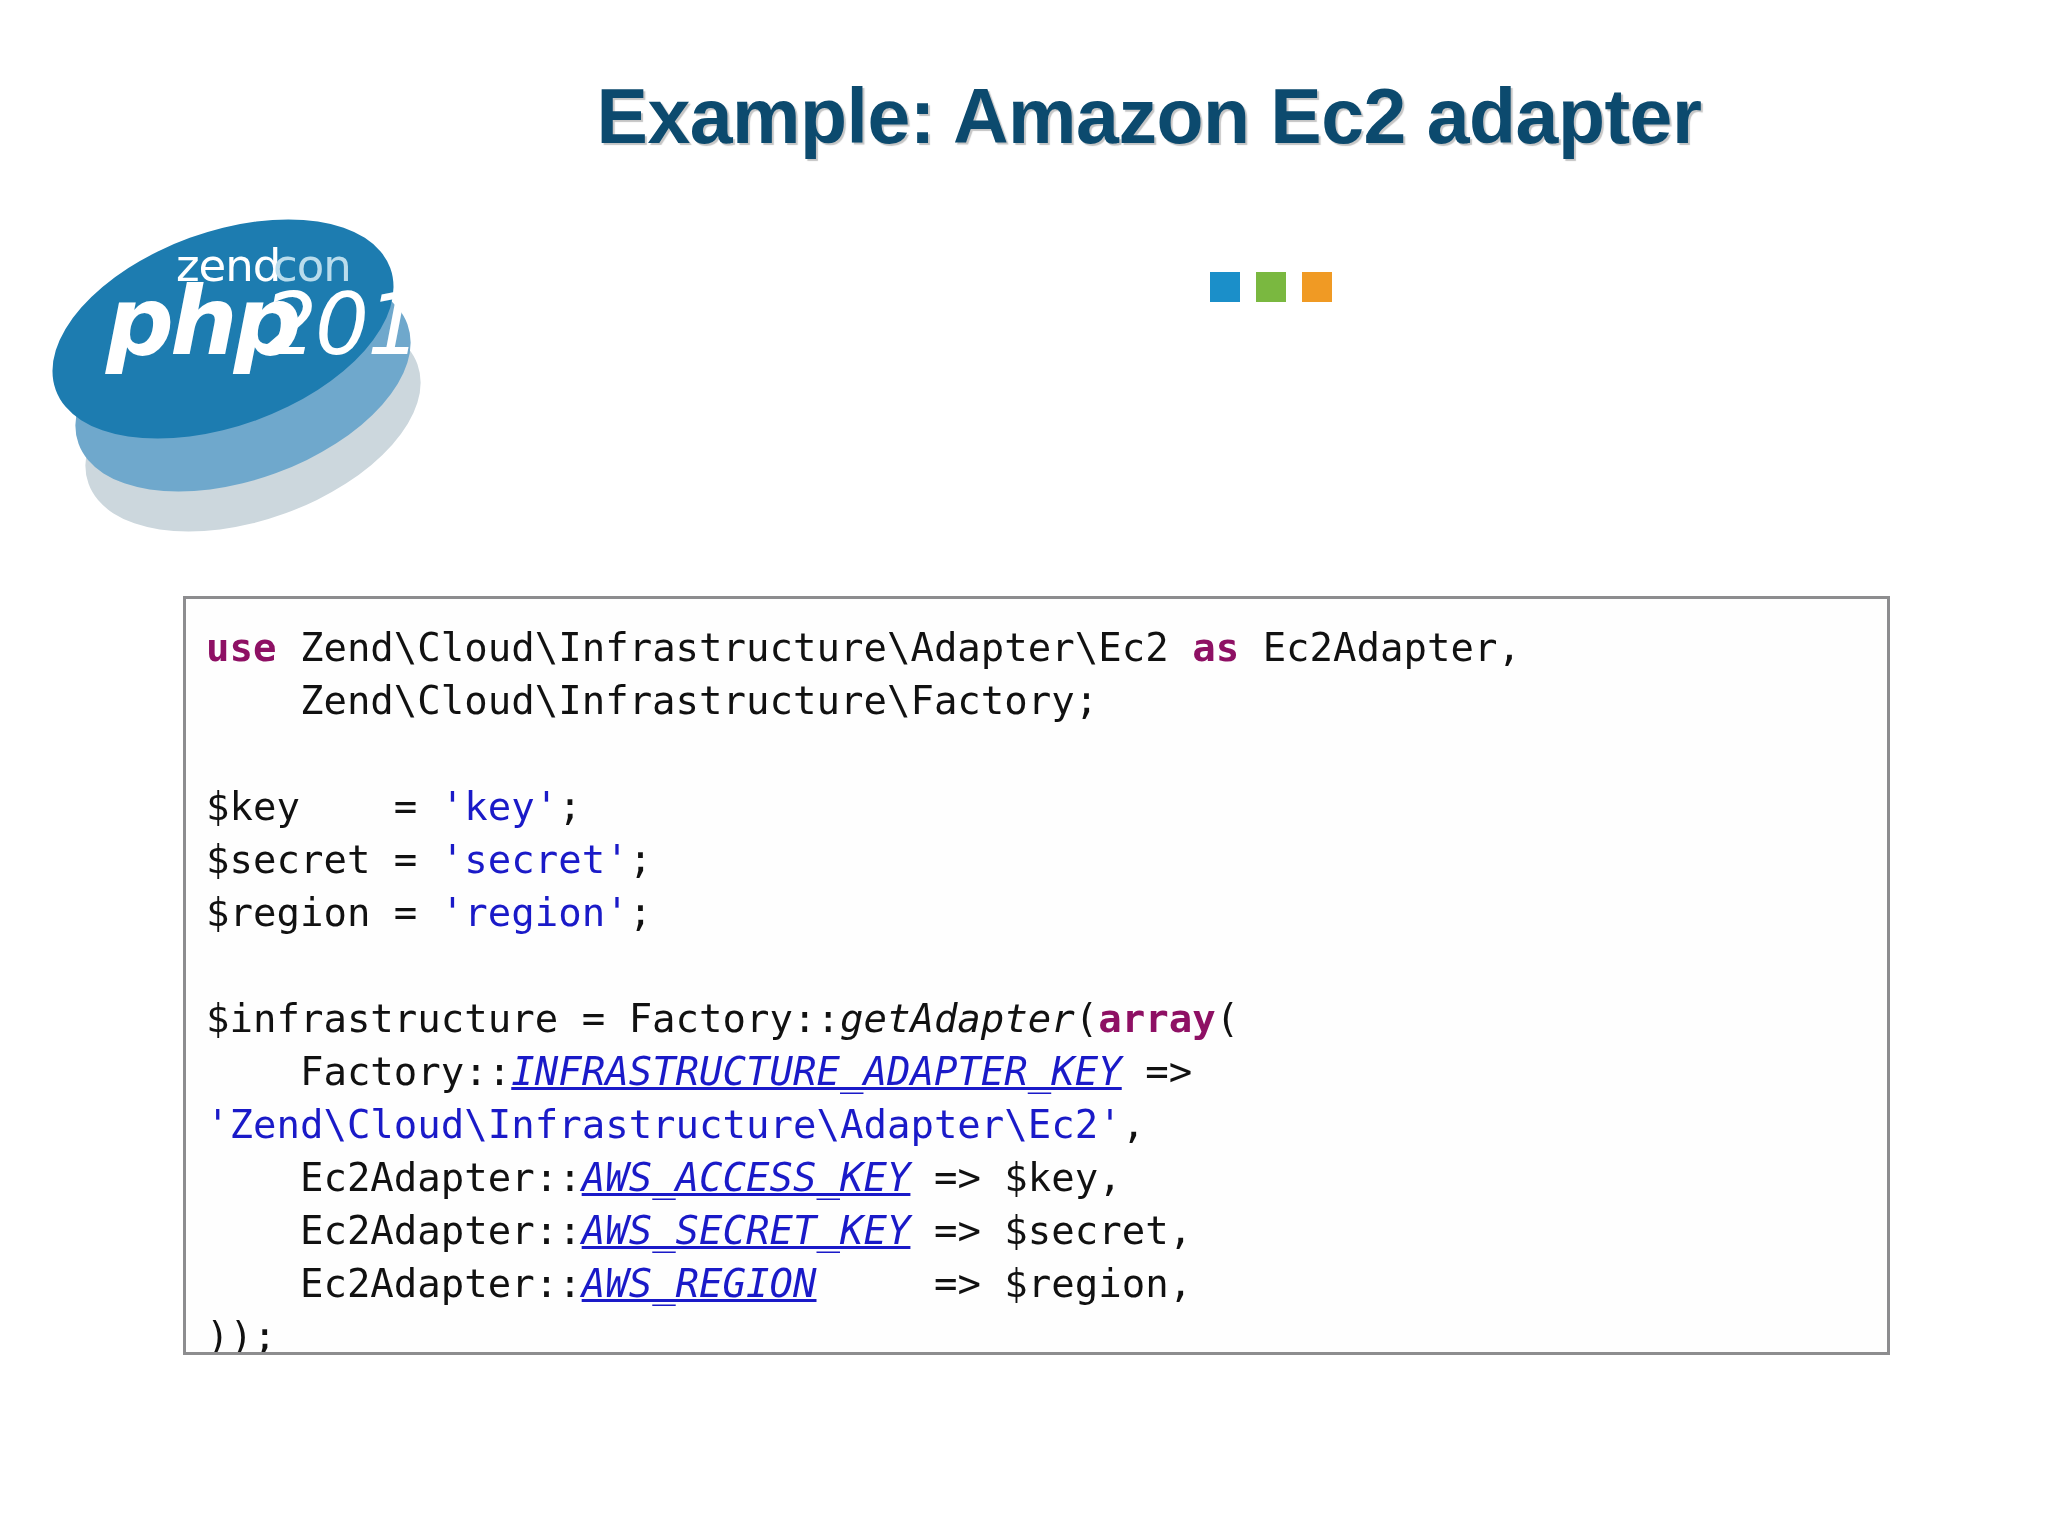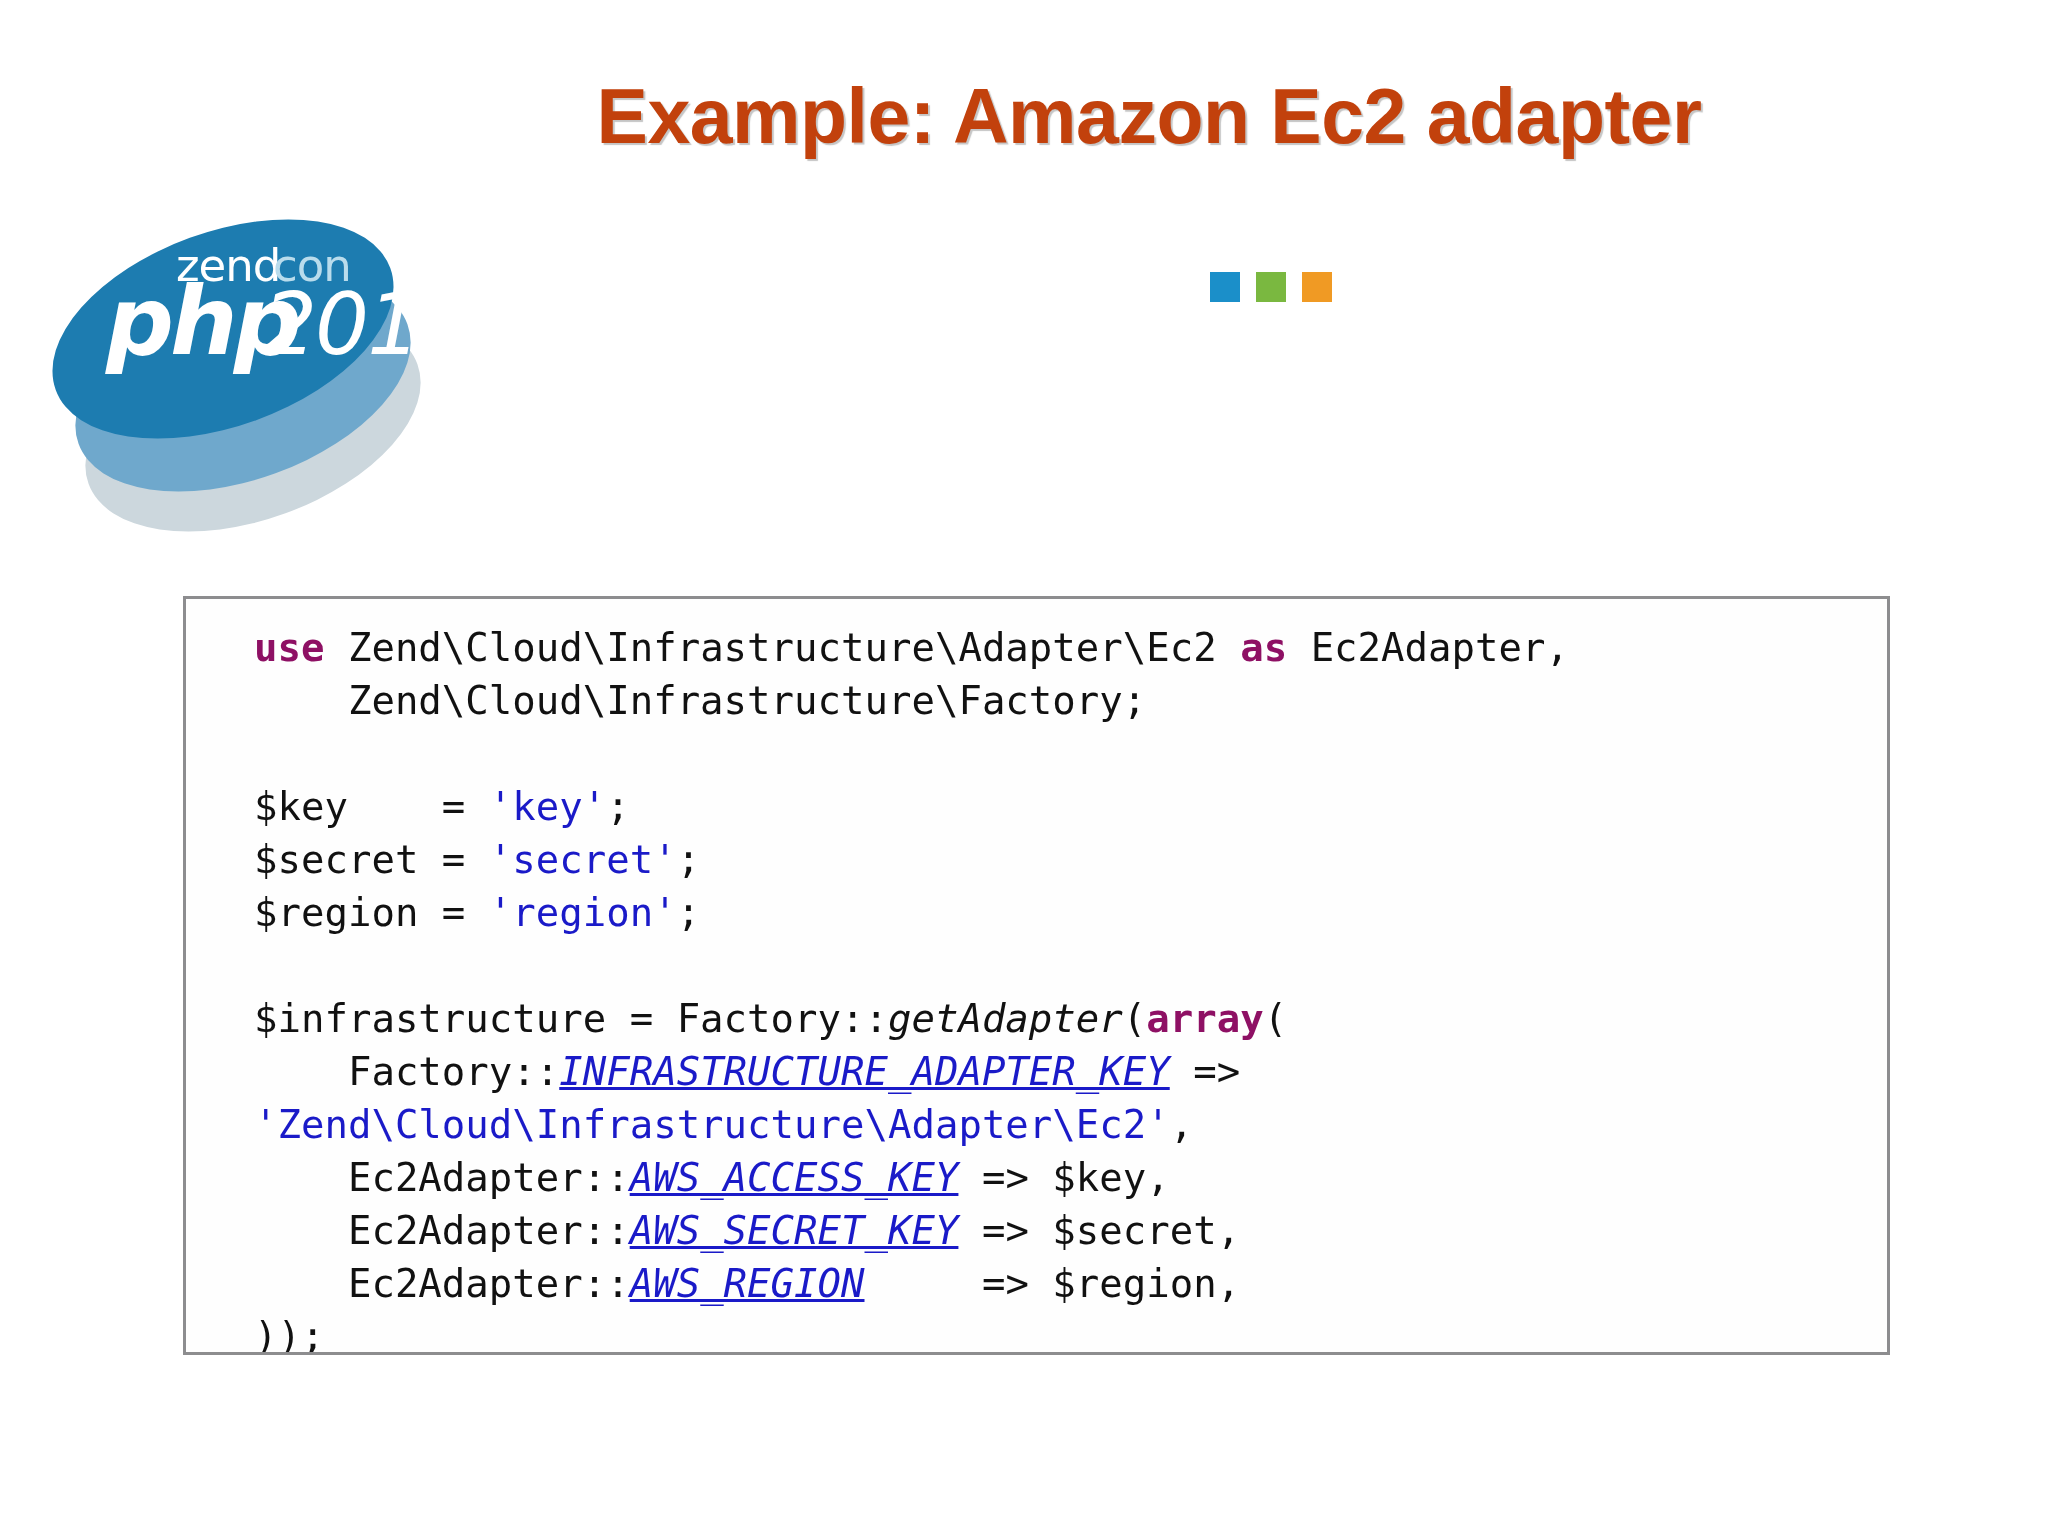--- a/index.html
+++ b/index.html
@@ -21,21 +21,21 @@
     left: 0;
     top: 72px;
     width: 2048px;
     text-align: center;
     padding-left: 250px;
     box-sizing: border-box;
     font-family: "Liberation Sans", sans-serif;
     font-weight: bold;
     font-size: 77px;
     letter-spacing: -0.5px;
-    color: #c2410c;
+    color: #0c4a6e;
     text-shadow: 2px 2px 1px rgba(150,150,150,0.55);
     white-space: nowrap;
   }
 
   
   .logo {
     position: absolute;
     left: 48px;
     top: 179px;
     width: 470px;
@@ -104,21 +104,21 @@
   </svg>
 </div>
 
 <div class="squares">
   <span class="sq" style="background: rgb(27, 143, 201);"></span>
   <span class="sq" style="background: rgb(122, 184, 64);"></span>
   <span class="sq" style="background: rgb(240, 154, 36);"></span>
 </div>
 
 <div class="code-box" style="border-color: rgb(141, 141, 143); background: rgb(254, 254, 254);">
-  <pre class="code" style="background: transparent; margin-left: 48px;"><span><span class="k">use</span><span class="pl"> Zend\Cloud\Infrastructure\Adapter\Ec2 </span><span class="k">as</span><span class="pl"> Ec2Adapter,</span></span>
+  <pre class="code" style="background: transparent;"><span><span class="k">use</span><span class="pl"> Zend\Cloud\Infrastructure\Adapter\Ec2 </span><span class="k">as</span><span class="pl"> Ec2Adapter,</span></span>
 <span><span class="pl">    Zend\Cloud\Infrastructure\Factory;</span></span>
 <span><span class="pl"></span></span>
 <span><span class="pl">$key    = </span><span class="s">'key'</span><span class="pl">;</span></span>
 <span><span class="pl">$secret = </span><span class="s">'secret'</span><span class="pl">;</span></span>
 <span><span class="pl">$region = </span><span class="s">'region'</span><span class="pl">;</span></span>
 <span><span class="pl"></span></span>
 <span><span class="pl">$infrastructure = Factory::</span><span class="fn">getAdapter</span><span class="pl">(</span><span class="k">array</span><span class="pl">(</span></span>
 <span><span class="pl">    Factory::</span><span class="c">INFRASTRUCTURE_ADAPTER_KEY</span><span class="pl"> =&gt;</span></span>
 <span><span class="s">'Zend\Cloud\Infrastructure\Adapter\Ec2'</span><span class="pl">,</span></span>
 <span><span class="pl">    Ec2Adapter::</span><span class="c">AWS_ACCESS_KEY</span><span class="pl"> =&gt; $key,</span></span>

